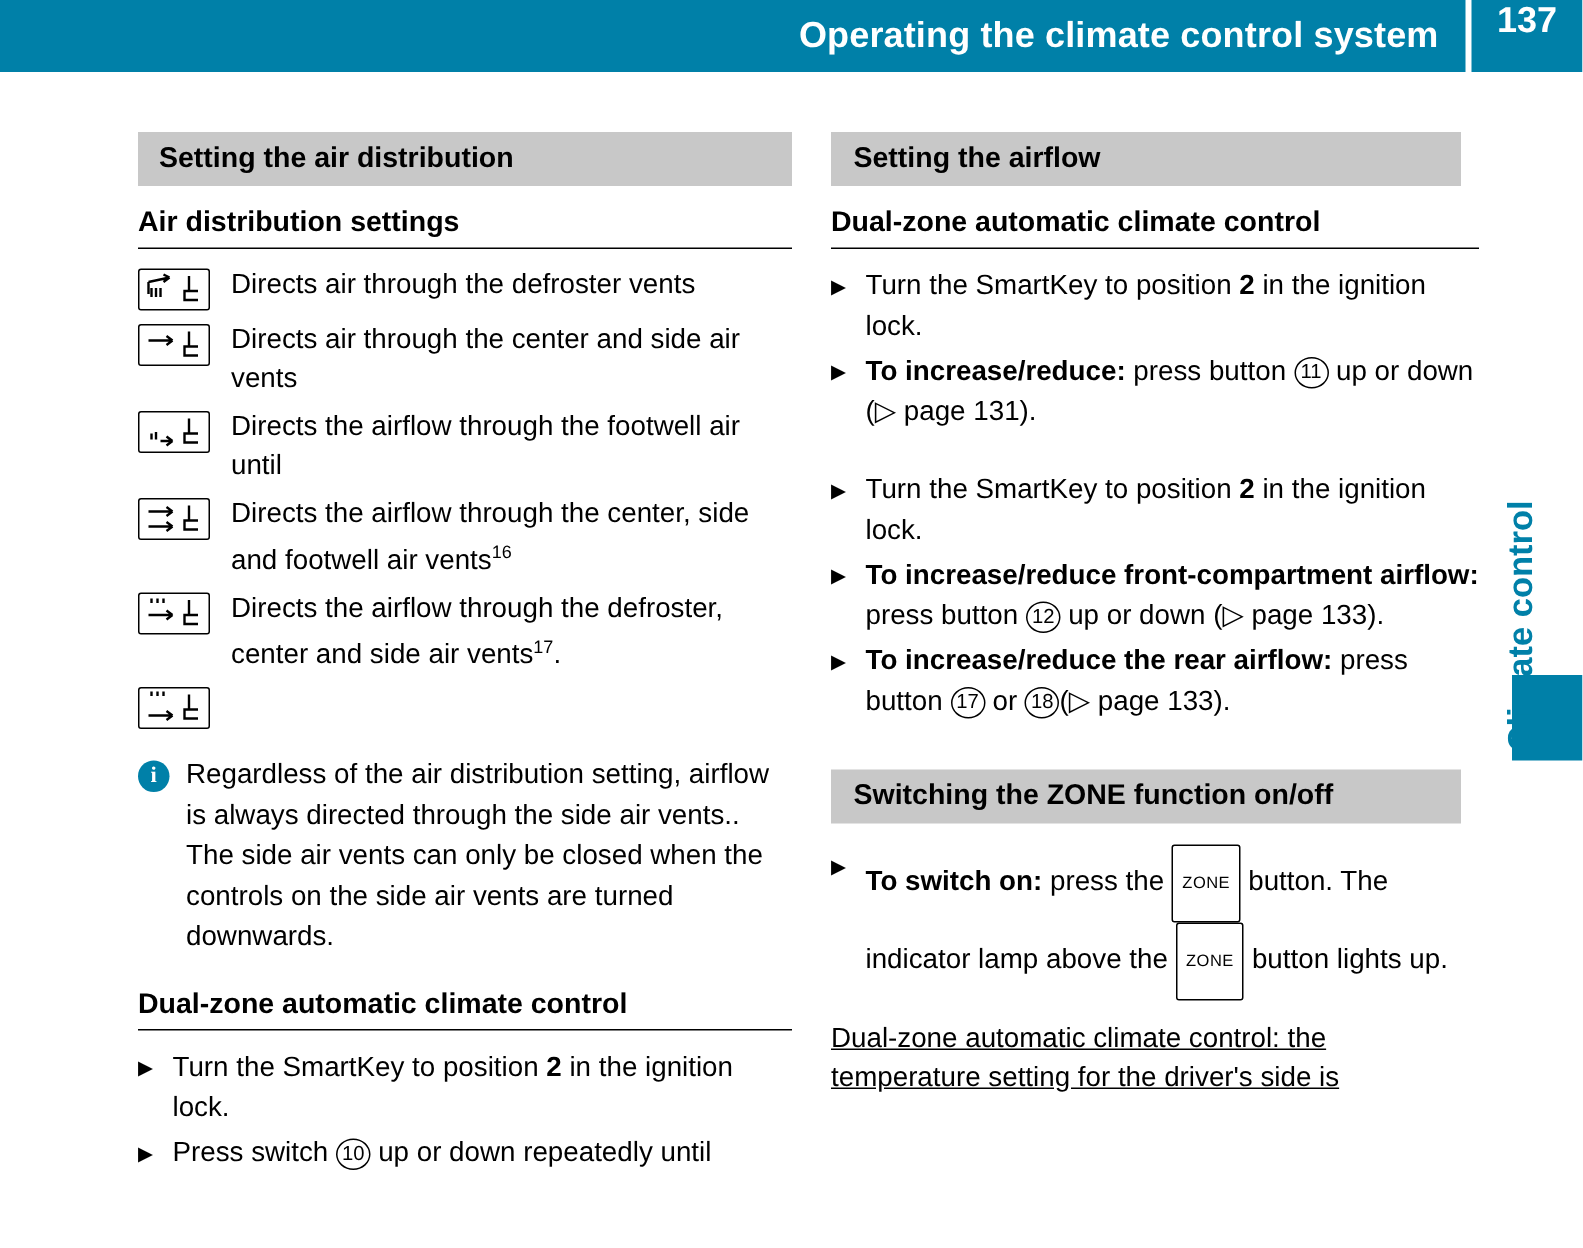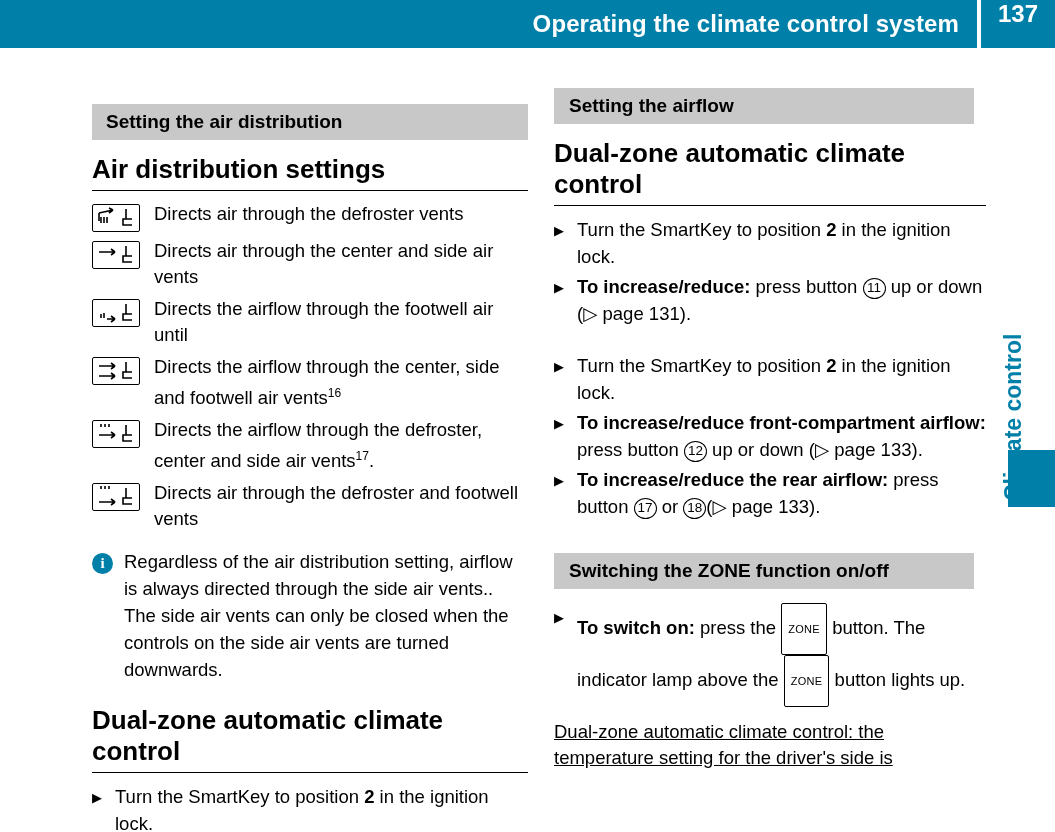--- a/index.html
+++ b/index.html
@@ -91,25 +91,25 @@
   #col-right { left: 554px; width: 432px; }
 
   .section-banner {
     background: #c8c8c8;
     font-size: 19px;
     font-weight: bold;
     padding: 7px 0 7px 14px;
     box-sizing: border-box;
     margin-bottom: 14px;
   }
-  #col-left .section-banner  { width: 436px; margin-top: 16px; }
+  #col-left .section-banner  { width: 436px; }
   #col-right .section-banner { width: 420px; padding-left: 15px; }
 
   .subhead {
-    font-size: 26px;
+    font-size: 19px;
     font-weight: bold;
     padding-bottom: 5px;
     border-bottom: 1.5px solid #000;
     margin-bottom: 10px;
   }
 
   .para {
     font-size: 18.5px;
     line-height: 26px;
   }
@@ -287,21 +287,20 @@
         <div class="dist-text">Directs the airflow through the defroster, center and side air vents<sup>17</sup>.</div>
       </div>
       <div class="dist-row">
         <div class="dist-icon">
           <svg width="44" height="24" viewBox="0 0 44 24">
             <path d="M33 4 L33 14 L39 14 M33 14 L30 14 L30 20 L39 20" stroke="#000" fill="none" stroke-width="1.6"></path>
             <path d="M8 5 L8 2 M12 5 L12 2 M16 5 L16 2" stroke="#000" fill="none" stroke-width="1.6"></path>
             <path d="M6 18 L22 18 M22 18 L18 15 M22 18 L18 21" stroke="#000" fill="none" stroke-width="1.6"></path>
           </svg>
         </div>
-        <div class="dist-text">Directs air through the defroster and footwell vents</div>
       </div>
     </div>
 
   <div class="note">
     <div class="note-icon">i</div>
     <div class="note-text">Regardless of the air distribution setting, airflow is always directed through the side air vents.. The side air vents can only be closed when the controls on the side air vents are turned downwards.</div>
   </div>
 
   <div class="gap-22"></div>
 

